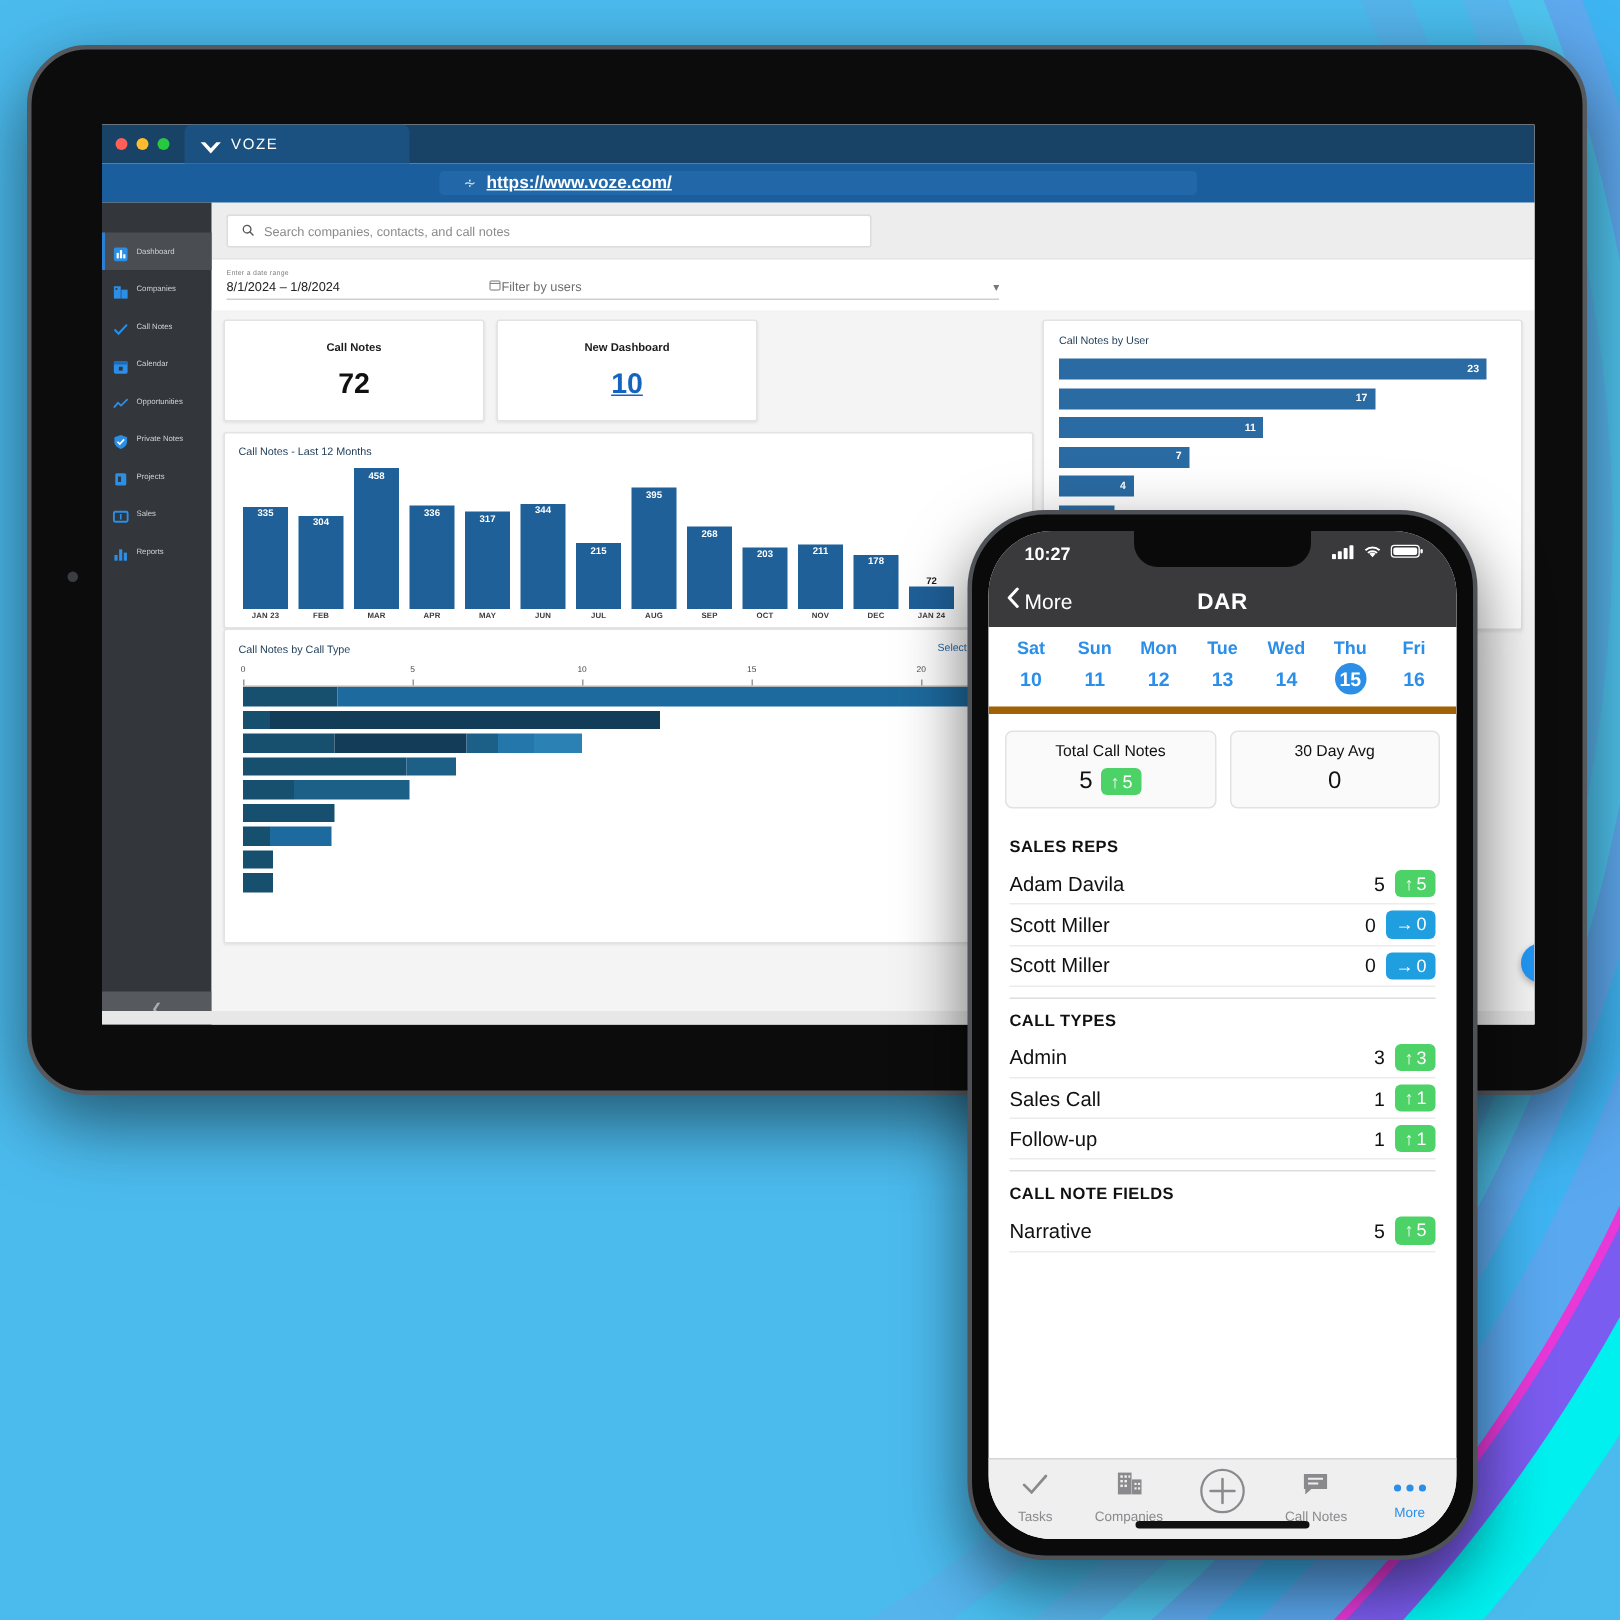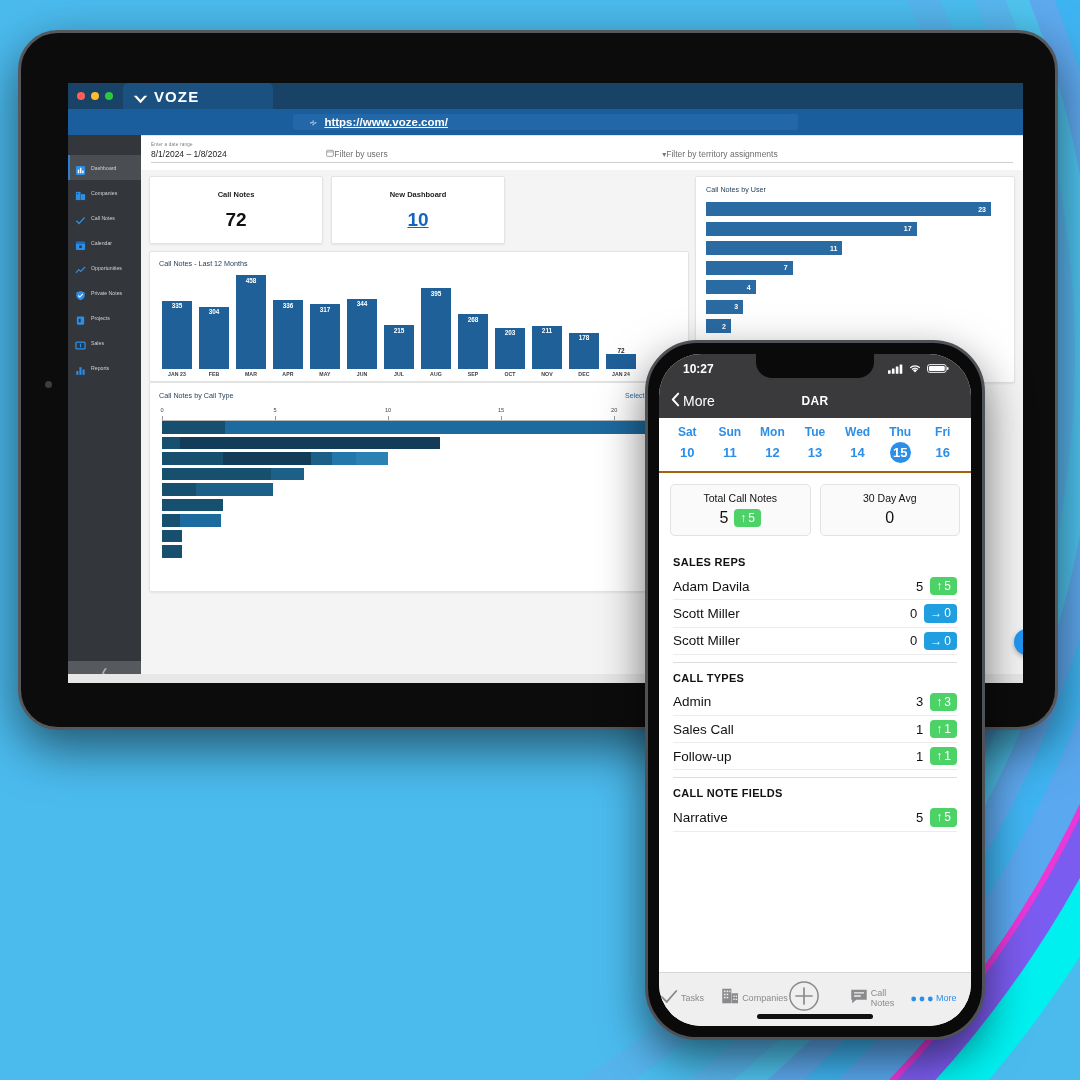--- a/index.html
+++ b/index.html
@@ -49,21 +49,21 @@
   }
   .traffic { display: flex; align-items: center; gap: 6px; padding: 0 10px 0 9px; }
   .dot { width: 8px; height: 8px; border-radius: 50%; }
   .dot.r { background: #ff5f57; } .dot.y { background: #febc2e; } .dot.g { background: #28c840; }
   .browser-tab {
     background: #1b5180; display: flex; align-items: center; gap: 6px;
     padding: 0 14px 0 10px; min-width: 150px;
     border-top-left-radius: 5px; border-top-right-radius: 5px;
   }
   .voze-mark { width: 15px; height: 11px; }
-  .browser-tab-label { color: #fff; font-size: 15px; font-weight: bold; letter-spacing: 1.1px; }
+  .browser-tab-label { color: #fff; font-size: 10px; font-weight: normal; letter-spacing: 1.1px; }
 
   .browser-urlbar {
     height: 26px; background: #1b5e9e;
     display: flex; align-items: center; justify-content: center;
     position: relative;
   }
   .url-pill {
     display: flex; align-items: center; gap: 7px;
     background: #2268a8; padding: 2px 16px; border-radius: 3px;
     min-width: 505px; justify-content: flex-start;
@@ -200,25 +200,25 @@
     border-bottom-left-radius: 16px; border-bottom-right-radius: 16px;
   }
   .navbar {
     height: 34px; background: #3a3a3c; display: flex; align-items: center;
     padding: 0 12px; position: relative;
   }
   .nav-back { display: flex; align-items: center; gap: 3px; color: #fff; }
   .nav-back-label { font-size: 14px; }
   .nav-title {
     position: absolute; left: 50%; transform: translateX(-50%);
-    color: #fff; font-size: 12px; font-weight: bold; letter-spacing: .4px;
+    color: #fff; font-size: 15px; font-weight: bold; letter-spacing: .4px;
   }
   .daystrip {
     display: flex; background: #fff; padding: 7px 7px 8px 7px;
-    border-bottom: 2px solid #a16207;
+    border-bottom: 5px solid #a16207;
   }
   .day { flex: 1; text-align: center; }
   .day-name { font-size: 12px; color: #2b8fe8; font-weight: bold; margin-bottom: 3px; }
   .day-num {
     font-size: 13px; color: #2b8fe8; font-weight: bold;
     width: 21px; height: 21px; line-height: 21px; margin: 0 auto; border-radius: 50%;
   }
   .day.sel .day-num { background: #2b8fe8; color: #fff; }
 
   .summary { display: flex; gap: 9px; padding: 11px 11px 4px 11px; }
@@ -249,21 +249,21 @@
   }
   .lrow-name { font-size: 13.5px; color: #111; }
   .lrow-right { display: flex; align-items: center; gap: 7px; }
   .lrow-count { font-size: 13px; color: #111; }
   .sec-div { height: 1px; background: #dddddd; margin: 7px 0 0 0; }
 
   .tabbar {
     height: 54px; background: #efeff0; display: flex; align-items: center;
     border-top: 1px solid #d6d6d8; padding-bottom: 4px;
   }
-  .tab { flex: 1; display: flex; align-items: center; gap: 2px; }
+  .tab { flex: 1; display: flex; flex-direction: column; align-items: center; gap: 2px; }
   .tab-label { font-size: 9px; color: #8a8a8e; }
   .tab.active .tab-label { color: #2b8fe8; }
   .homebar {
     position: absolute; left: 50%; transform: translateX(-50%); bottom: 7px;
     width: 116px; height: 5px; border-radius: 3px; background: #111;
   }
 </style>
 </head>
 <body>
 
@@ -396,20 +396,31 @@
           </span>
           <span class="side-label">Reports</span>
         </div>
         <div class="side-collapse">
           <span>❮</span>
         </div>
       </div>
 
       <div class="main">
 
+        <div class="searchrow">
+          <div class="searchbox">
+            <span>
+              <svg viewBox="0 0 12 12" width="9" height="9">
+                  <circle cx="5" cy="5" r="3.4" fill="none" stroke="#555" stroke-width="1.2"></circle>
+                  <path d="M7.6 7.6 L10.6 10.6" stroke="#555" stroke-width="1.2"></path>
+                </svg>
+            </span>
+            <span class="ph">Search companies, contacts, and call notes</span>
+          </div>
+        </div>
 
         <div class="filterrow">
           <div class="filter f1">
             <div class="filter-caption">Enter a date range</div>
             <div class="filter-valrow">
               <span class="filter-val">8/1/2024 – 1/8/2024</span>
               <span class="filter-ico">
                 <svg viewBox="0 0 12 12" width="8" height="8">
                     <rect x="1" y="2" width="10" height="9" rx="1" fill="none" stroke="#777" stroke-width="1"></rect>
                     <path d="M1 4.4 H11" stroke="#777" stroke-width="1"></path>
@@ -419,23 +430,20 @@
           </div>
           <div class="filter f2">
             <div class="filter-caption">&nbsp;</div>
             <div class="filter-valrow">
               <span class="filter-val placeholder">Filter by users</span>
               <span class="filter-ico">▾</span>
             </div>
           </div>
           <div class="filter f3">
             <div class="filter-caption">&nbsp;</div>
-            <div class="filter-valrow">
-              <span class="filter-val placeholder">Filter by territory assignments</span>
-            </div>
           </div>
         </div>
 
         <div class="content">
 
           <div class="kpi-row">
             <div class="card kpi">
               <div class="kpi-title">Call Notes</div>
               <div class="kpi-value">72</div>
             </div>

